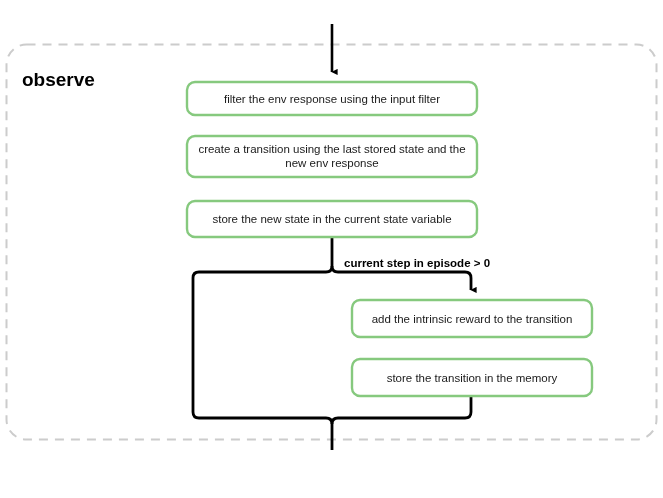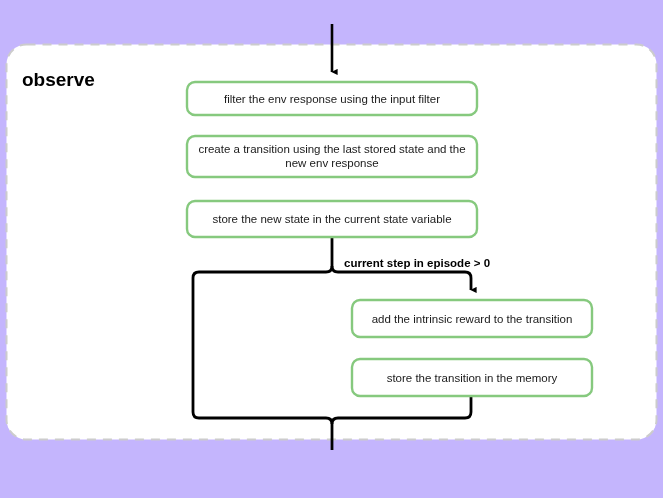--- a/index.html
+++ b/index.html
@@ -10,21 +10,21 @@
   body {
     width: 663px;
     height: 498px;
     overflow: hidden;
     font-family: "Liberation Sans", sans-serif;
   }
   #canvas {
     position: relative;
     width: 663px;
     height: 498px;
-    background: #c4b5fd;
+    background: #ffffff;
   }
   #diagram-svg {
     position: absolute;
     left: 0;
     top: 0;
     width: 663px;
     height: 498px;
     display: block;
   }
   .node-label {

